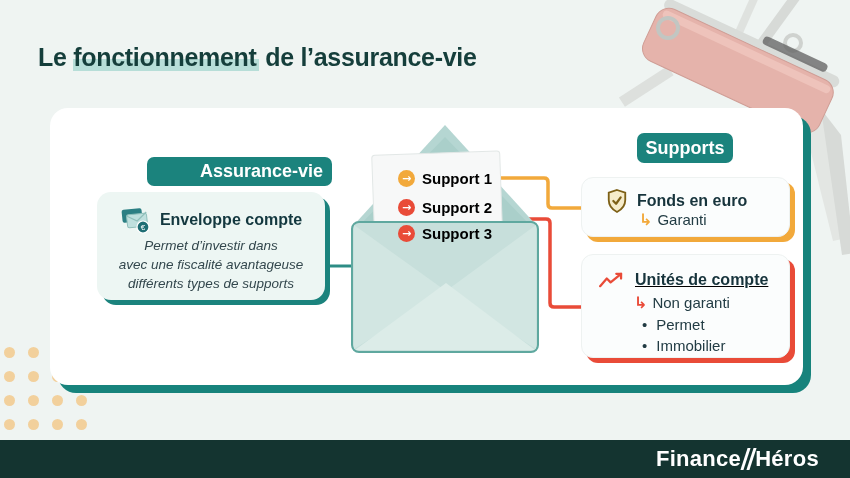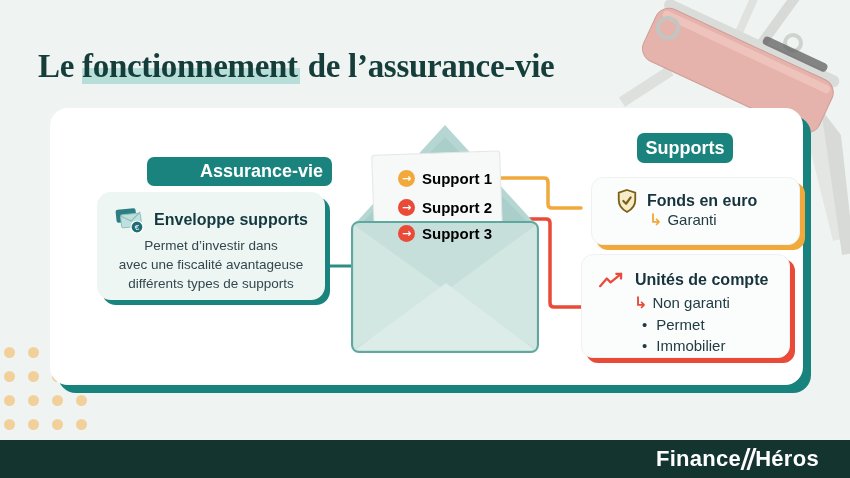--- a/index.html
+++ b/index.html
@@ -11,23 +11,23 @@
     overflow: hidden;
     font-family: "Liberation Sans", sans-serif;
   }
 
   
   .title {
     position: absolute;
     left: 38px;
     top: 26px;
     z-index: 2;
-    font-family: Liberation Serif, serif;
+    font-family: Liberation Sans, sans-serif;
     font-weight: 700;
-    font-size: 33px;
+    font-size: 25px;
     letter-spacing: -0.3px;
     color: #153e3b;
     white-space: nowrap;
   }
   .title .hl {
     background: linear-gradient(180deg, rgba(0,0,0,0) 56%, #b7ded8 56%);
     padding-right: 2px;
   }
 
   
@@ -98,20 +98,21 @@
     gap: 8px;
   }
   .env-box-title { font-weight: 700; font-size: 16px; color: #13383f; }
   .env-box-text {
     position: absolute;
     top: 44px; left: 0; right: 0;
     text-align: center;
     font-size: 13.5px;
     line-height: 19px;
     color: #33474d;
+    font-style: italic;
   }
   .env-box-text span { display: block; }
 
   
   .envelope { position: absolute; left: 300px; top: 7px; width: 195px; height: 245px; }
   .support-row {
     position: absolute;
     left: 48px;
     display: flex;
     align-items: center;
@@ -137,25 +138,25 @@
   
   .rbox {
     position: absolute;
     left: 531px;
     width: 209px;
     background: #fbfdfd;
     border: 1px solid #eef2f1;
     border-radius: 12px;
     box-sizing: border-box;
   }
-  .fonds-box  { top: 69px;  height: 68px;  box-shadow: 5px 5px 0 0 #f2a93b; margin-left: 10px; }
+  .fonds-box  { top: 69px;  height: 60px;  box-shadow: 5px 5px 0 0 #f2a93b; }
   .unites-box { top: 146px; height: 104px; box-shadow: 5px 5px 0 0 #e94b38; }
   .rbox-head { position: absolute; display: flex; align-items: center; gap: 9px; }
   .fonds-box  .rbox-head { left: 24px; top: 11px; }
-  .unites-box .rbox-head { left: 17px; top: 15px; }
+  .unites-box .rbox-head { left: 17px; top: 15px; text-decoration: underline; }
   .rbox-title { font-weight: 700; font-size: 16px; color: #17343c; }
   .sub-row {
     position: absolute;
     display: flex; align-items: center; gap: 5px;
     font-size: 15px; color: #223c44;
   }
   .branch { font-family: "DejaVu Sans", sans-serif; font-weight: 700; font-size: 16px; line-height: 14px; }
   .branch-yellow { color: #f2a93b; }
   .branch-red    { color: #e94b38; }
   .fonds-sub  { left: 57px; top: 33px; }
@@ -253,21 +254,21 @@
 
     <div class="env-box">
       <div class="env-box-head">
         <svg width="32" height="28" viewBox="0 0 32 28">
           <rect x="2" y="3" width="20" height="13" rx="2" transform="rotate(-6 12 9)" fill="#2b7f83"></rect>
           <rect x="7" y="8" width="20" height="13" rx="2" transform="rotate(-6 17 14)" fill="#bfe0de" stroke="#8fbfba" stroke-width="1"></rect>
           <path d="M7,9 L17,15 L27,7" transform="rotate(-6 17 14)" fill="none" stroke="#8fbfba" stroke-width="1.2"></path>
           <circle cx="23" cy="21" r="6" fill="#1f6e74" stroke="#ffffff" stroke-width="1.2"></circle>
           <text x="23" y="24" text-anchor="middle" font-size="8" fill="#ffffff">€</text>
         </svg>
-        <span class="env-box-title">Enveloppe supports</span>
+        <span class="env-box-title">Enveloppe compte</span>
       </div>
       <div class="env-box-text">
         <span>Permet d’investir dans</span>
         <span>avec une fiscalité avantageuse</span>
         <span>différents types de supports</span>
       </div>
     </div>
 
     <div class="envelope">
       <svg width="195" height="245" viewBox="0 0 195 245">

